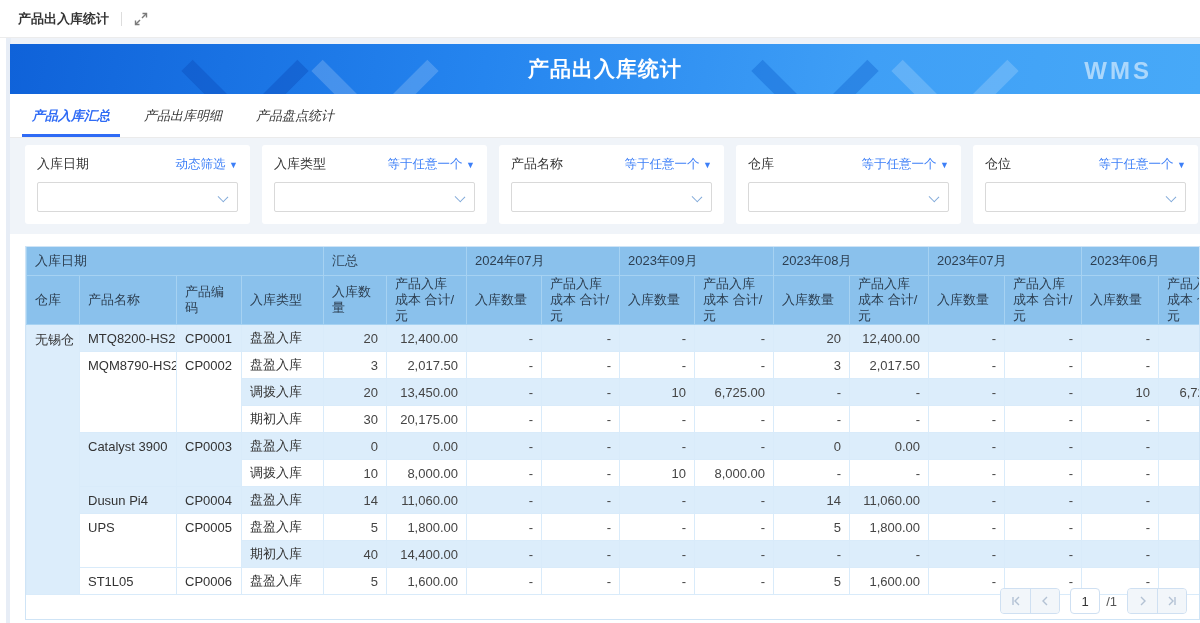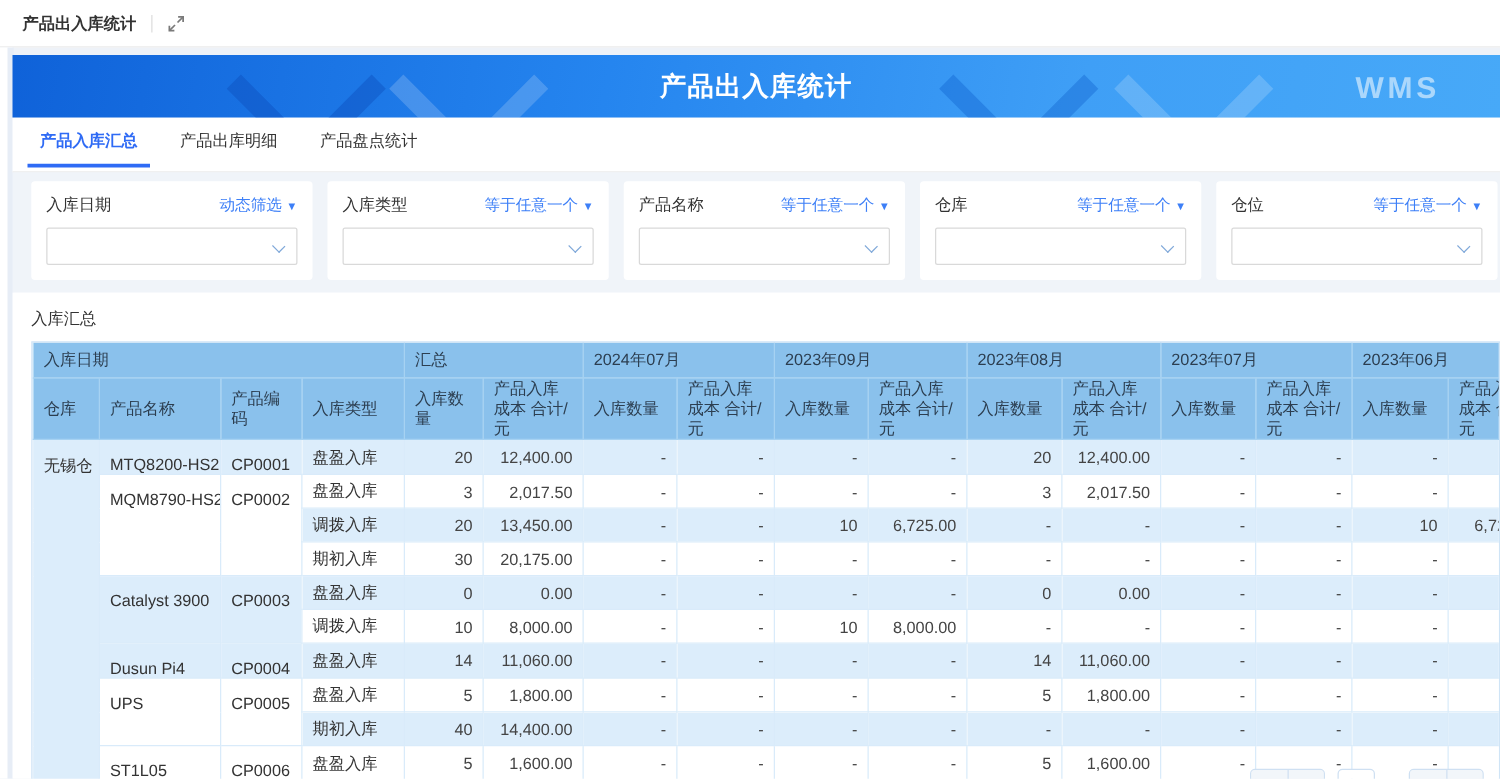--- a/index.html
+++ b/index.html
@@ -27,21 +27,21 @@
     transform:rotate(45deg); }
   .banner .chev.light { border-color:rgba(255,255,255,.18); }
   .banner-title { position:absolute; left:0; right:0; top:0; height:50px;
     display:flex; align-items:center; justify-content:center;
     color:#fff; font-size:21px; font-weight:bold; letter-spacing:1px; }
   .banner-logo { position:absolute; right:48px; top:13px; font-size:24px; font-weight:bold;
     letter-spacing:3px; color:rgba(255,255,255,.55); font-style:normal; }
 
   
   .tabs { height:44px; background:#fff; border-bottom:1px solid #ebebeb;
-    display:flex; align-items:flex-start; padding-left:12px; }
+    display:flex; align-items:flex-end; padding-left:12px;font-style:italic; }
   .tab { font-size:13px; color:#333; padding:10px 10px 12px 10px; margin-right:14px;
     cursor:pointer; position:relative; white-space:nowrap; }
   .tab.active { color:#2f6bf5; font-weight:bold; }
   .tab.active::after { content:""; position:absolute; left:0; right:0; bottom:0;
     height:3px; background:#2f6bf5; }
 
   
   .filters { background:#f0f4f9; padding:7px 0 10px 15px; display:flex; }
   .filter-card { width:225px; background:#fff; border-radius:3px; padding:10px 12px 12px 12px;
     margin-right:12px; flex:none; }
@@ -66,21 +66,21 @@
   .grid th.sub { height:42px; line-height:1.25; }
   .grid th.corner { height:28px; }
   .grid td { font-size:13px; color:#333; height:27px; padding:0 8px;
     border:1px solid #d9ebfa; white-space:nowrap; overflow:hidden; }
   .grid td.num { text-align:right; color:#444; }
   .grid td.txt { text-align:left; }
   .grid tr.blue td { background:#dcedfb; }
   .grid tr.white td { background:#ffffff; }
   .grid td.cellblue { background:#dcedfb !important; }
   .grid td.cellwhite { background:#ffffff !important; }
-  .grid td.vtop { vertical-align:top; padding-top:12px;margin-left:12px; }
+  .grid td.vtop { vertical-align:top; padding-top:6px;margin-left:12px; }
 
   
   .pager { position:absolute; right:12px; bottom:5px; display:flex; align-items:center; }
   .pg-group { display:flex; border:1px solid #cfe0f2; border-radius:4px; overflow:hidden; background:#f2f6fa; }
   .pg-btn { width:29px; height:24px; display:flex; align-items:center; justify-content:center;
     cursor:pointer; color:#b3c2d4; background:#f2f6fa; }
   .pg-btn + .pg-btn { border-left:1px solid #cfe0f2; }
   .pg-page { width:30px; height:26px; border:1px solid #cfe0f2; border-radius:4px; margin:0 6px 0 10px;
     text-align:center; font-size:13px; color:#333; background:#fff; }
   .pg-total { font-size:13px; color:#555; margin-right:10px; }
@@ -166,21 +166,20 @@
           <span class="filter-label">仓位</span>
           <span class="filter-op"><span>等于任意一个</span> <span class="caret">▼</span></span>
         </div>
         <div class="filter-select">
             <span class="chev-down"></span>
           </div>
       </div>
     </div>
 
     <div class="section">
-      <div class="section-title">入库汇总</div>
       <div class="table-card">
         <div class="table-clip">
           <table class="grid">
             <colgroup id="cols">
                 <col style="width:53px">
                 <col style="width:97px">
                 <col style="width:65px">
                 <col style="width:82px">
                 <col style="width:63px">
                 <col style="width:80px">

